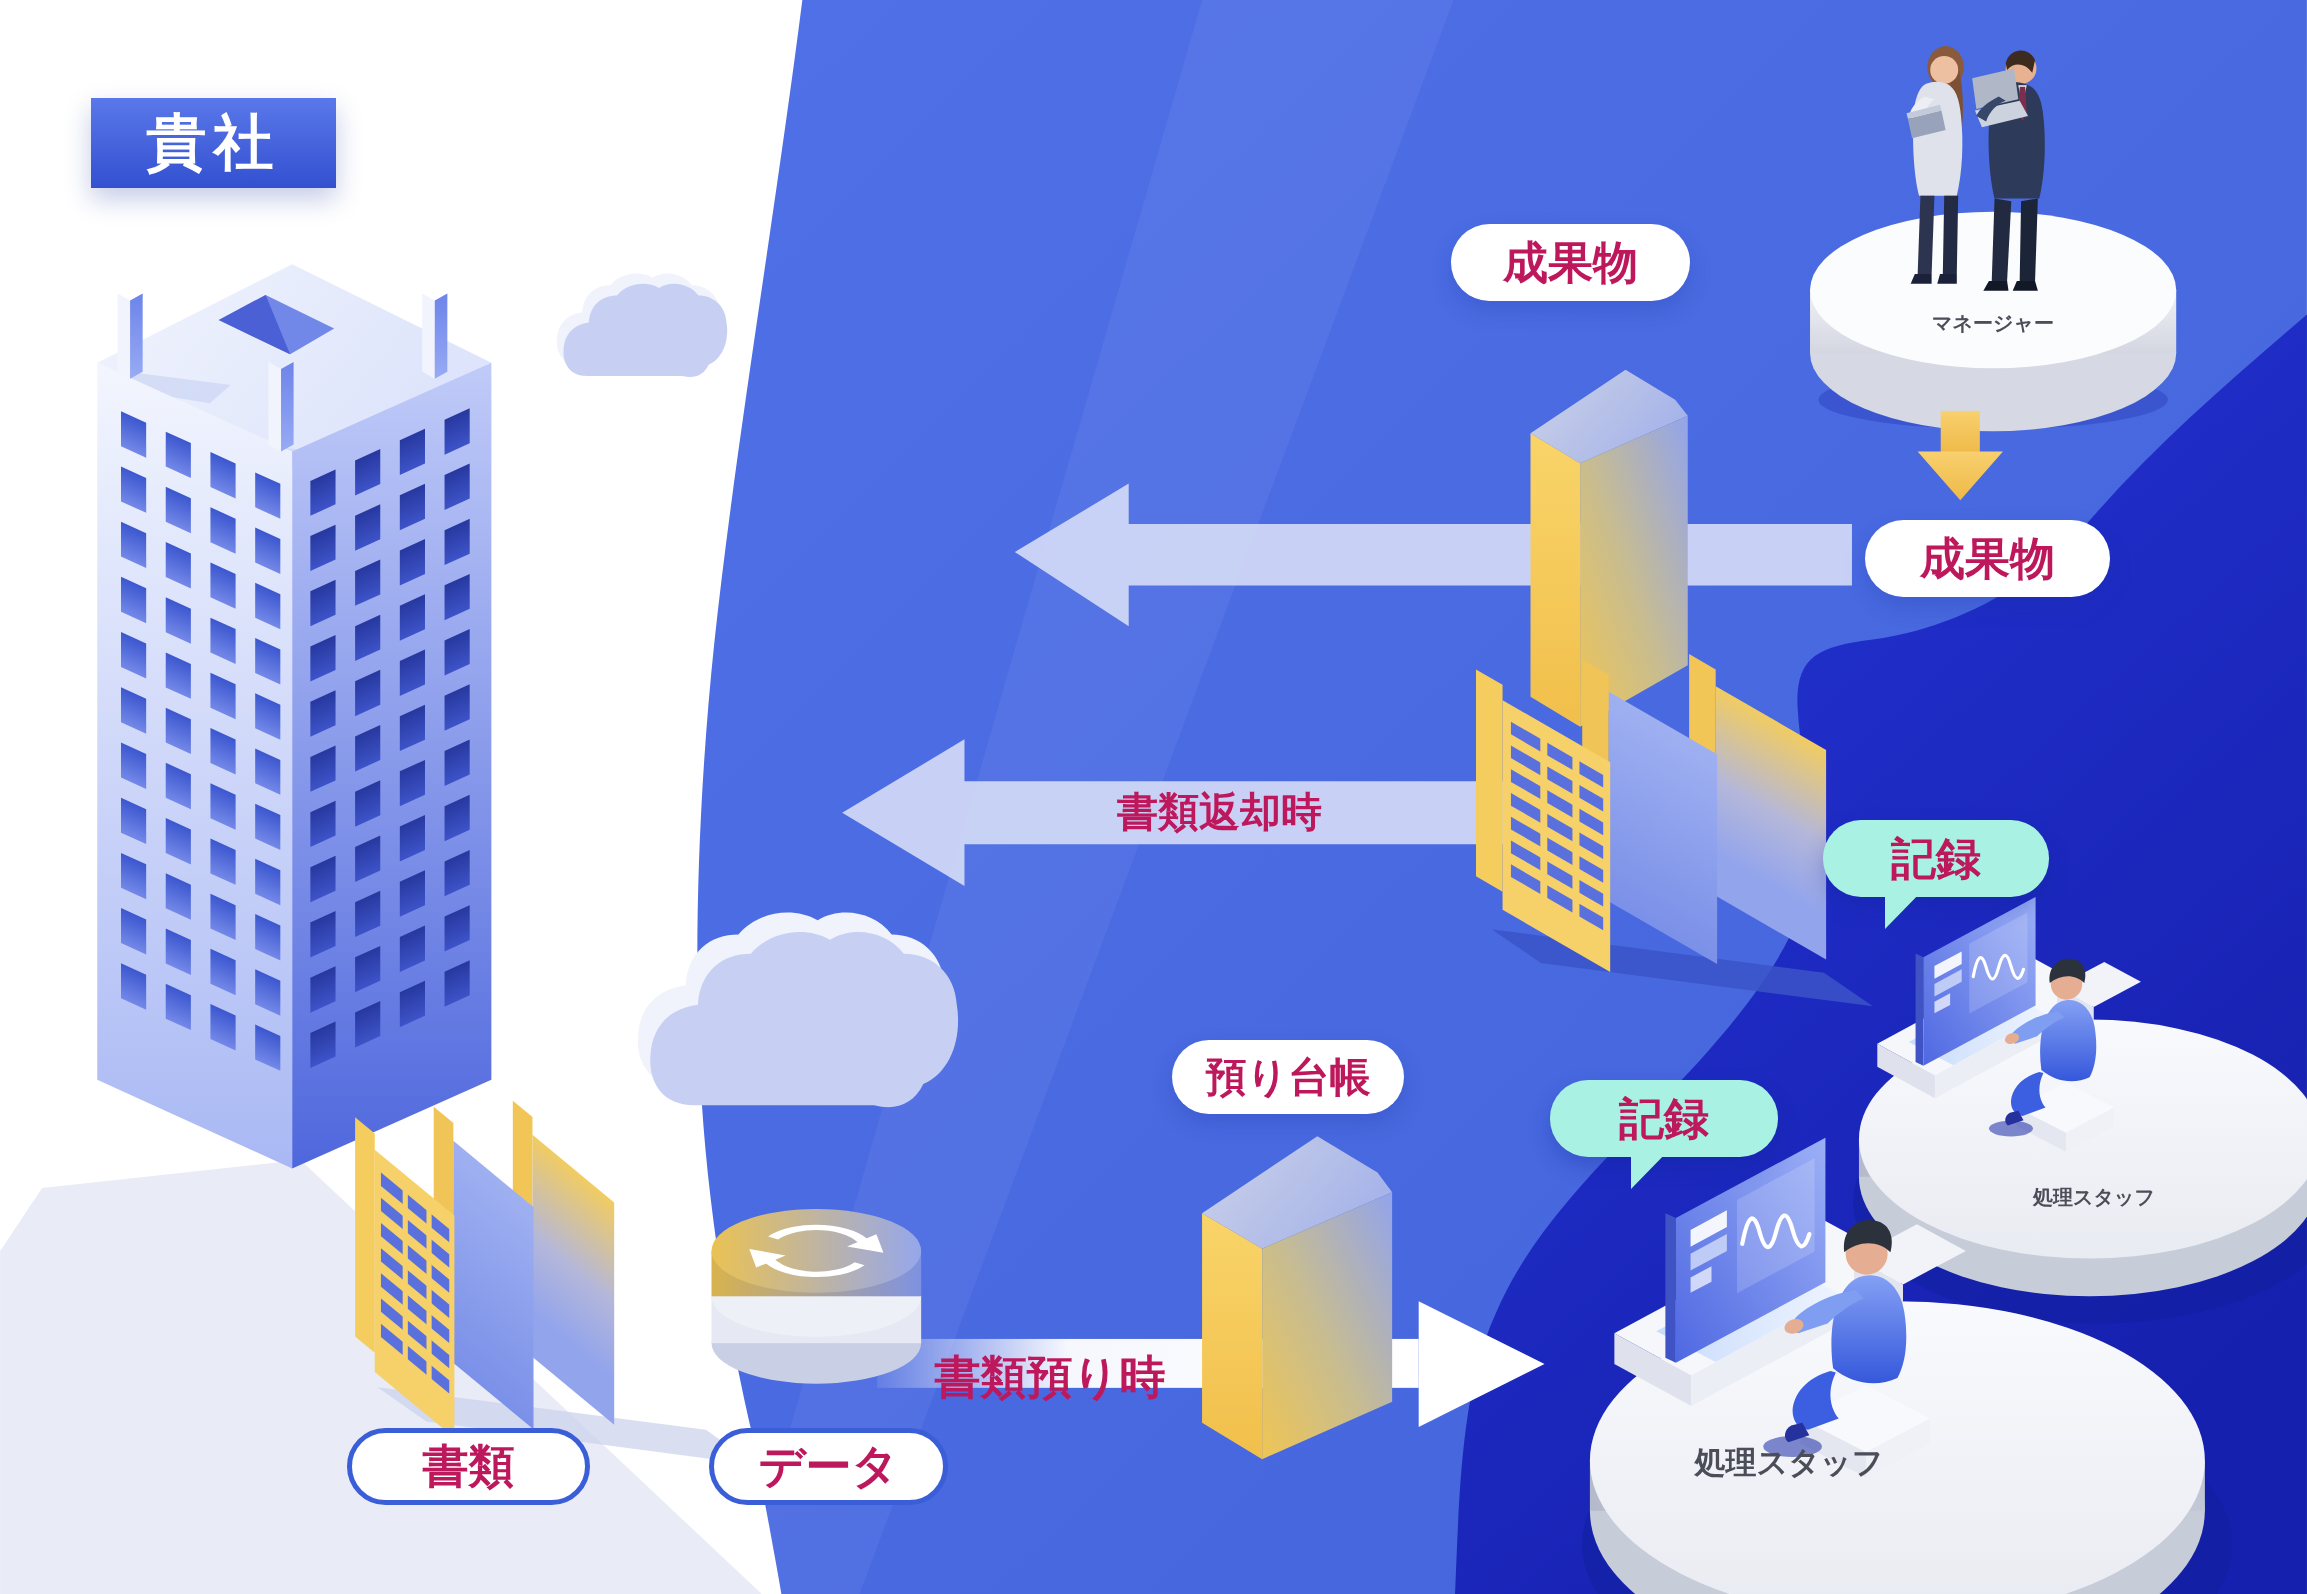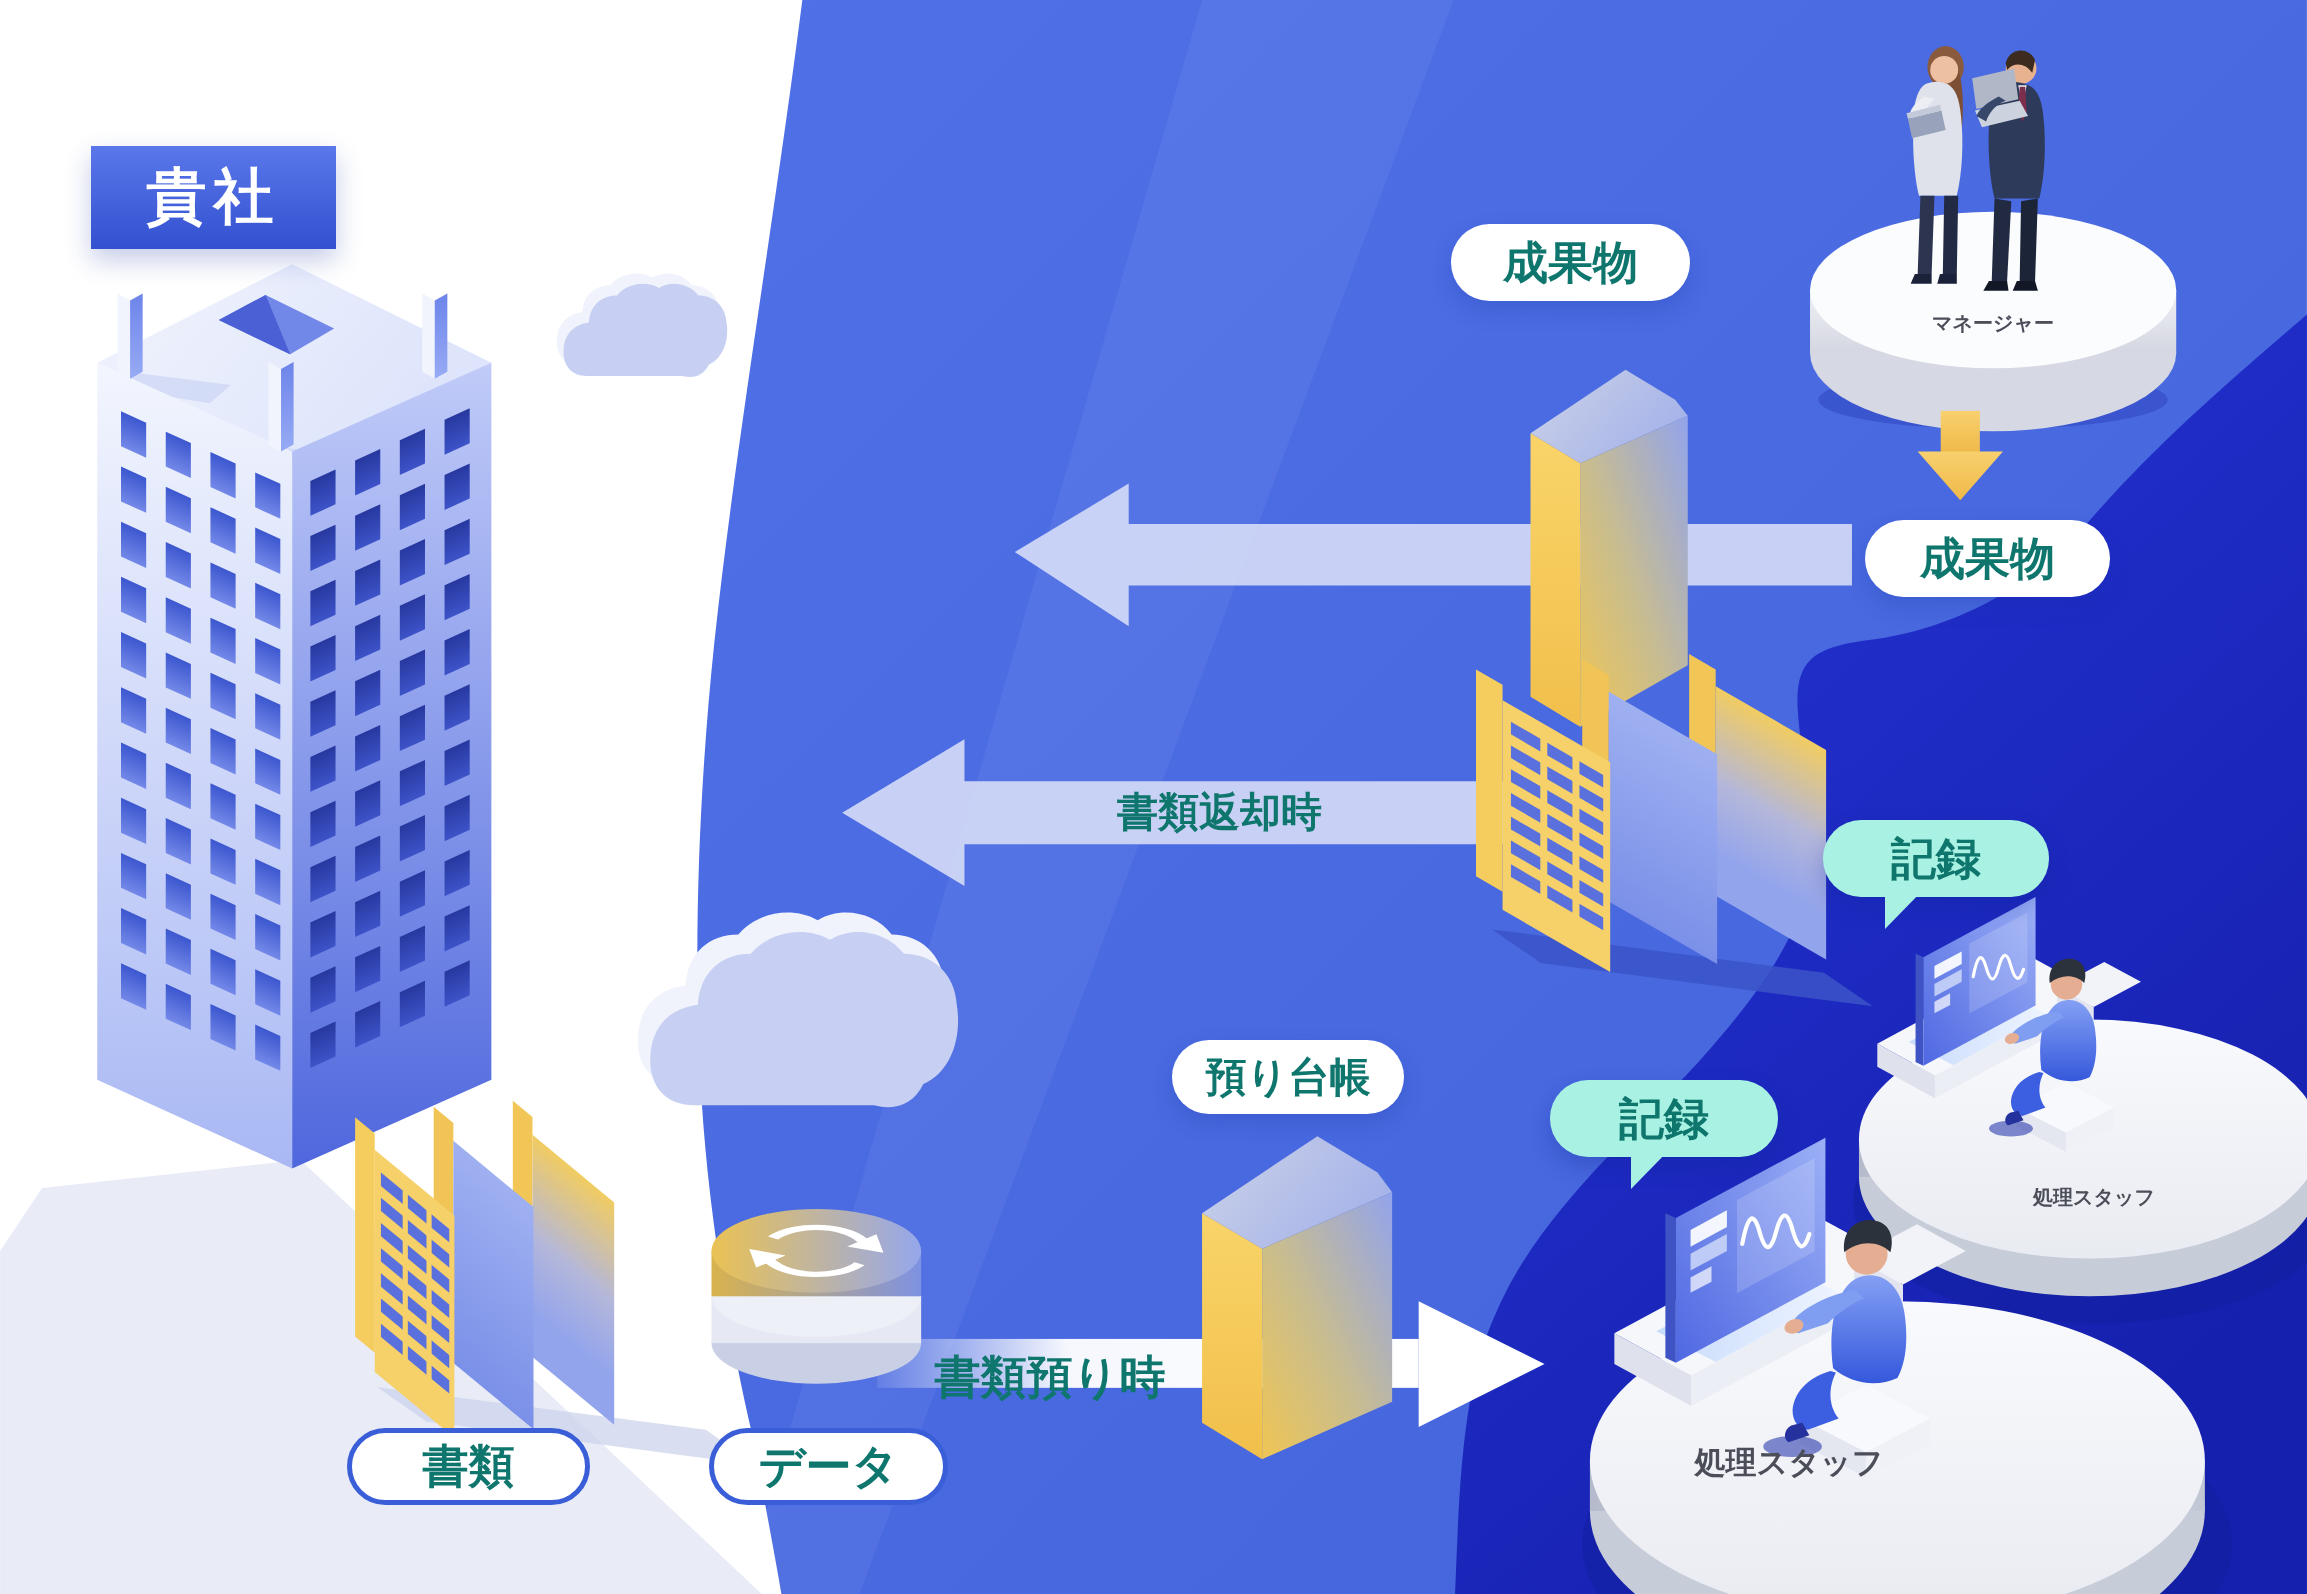--- a/index.html
+++ b/index.html
@@ -1,20 +1,20 @@
 <!DOCTYPE html>
 <html style="font-size:11.2px"><head>
 <meta charset="utf-8">
 <style>
   html,body{margin:0;padding:0;background:#fff;}
   body{font-family:"Liberation Sans","DejaVu Sans",sans-serif;}
   #stage{position:relative;width:2307px;height:1594px;overflow:hidden;background:#ffffff;}
   #art{position:absolute;left:0;top:0;}
   .lbl{position:absolute;display:flex;align-items:center;justify-content:center;
-       font-weight:700;color:#0f766e;white-space:nowrap;}
+       font-weight:700;color:#be185d;white-space:nowrap;}
   .pill{background:#ffffff;border-radius:698px;box-shadow:0 9.8px 21px rgba(25,50,160,.22);}
   .pill-brand{background:linear-gradient(180deg,#5a78ea,#3350d0);color:#ffffff;letter-spacing:7px;
        box-shadow:0 11.2px 24px rgba(25,50,160,.25);}
   .pill-outline{background:#ffffff;border:5.6px solid #3a5ed8;border-radius:698px;}
   .bubble{background:#a9f2e3;border-radius:38px;box-shadow:0 9.8px 21px rgba(15,35,150,.28);}
   .tail{position:absolute;bottom:-32px;width:0;height:0;
         border-top:39px solid #a9f2e3;border-right:38px solid transparent;}
   .flowtext{background:transparent;}
   .platform-label{color:#4b4e59;font-weight:600;}
   .f86{font-size:60px}.f64{font-size:45px}.f66{font-size:46px}.f58{font-size:41px}
@@ -390,21 +390,21 @@
 
   <g>
     <rect x="2777" y="588" width="56" height="62" fill="url(#gYArrow)"></rect>
     <polygon points="2744,646 2866,646 2805,716" fill="url(#gYArrow)"></polygon>
   </g>
 
   <use href="#workpod" transform="translate(2990,1630) scale(0.75)"></use>
   <use href="#workpod" transform="translate(2715,2090)"></use>
 </svg>
 
-  <div class="lbl pill-brand f86" style="left:91px;top:98px;width:245px;height:103px;margin-top:48px;">
+  <div class="lbl pill-brand f86" style="left:91px;top:98px;width:245px;height:90px;">
     <span>貴社</span>
   </div>
 
   <div class="lbl pill f64" style="left:1451px;top:224px;width:239px;height:77px;">
     <span>成果物</span>
   </div>
 
   <div class="lbl platform-label f40" style="left:1881px;top:306px;width:224px;height:34px;">
     <span>マネージャー</span>
   </div>

